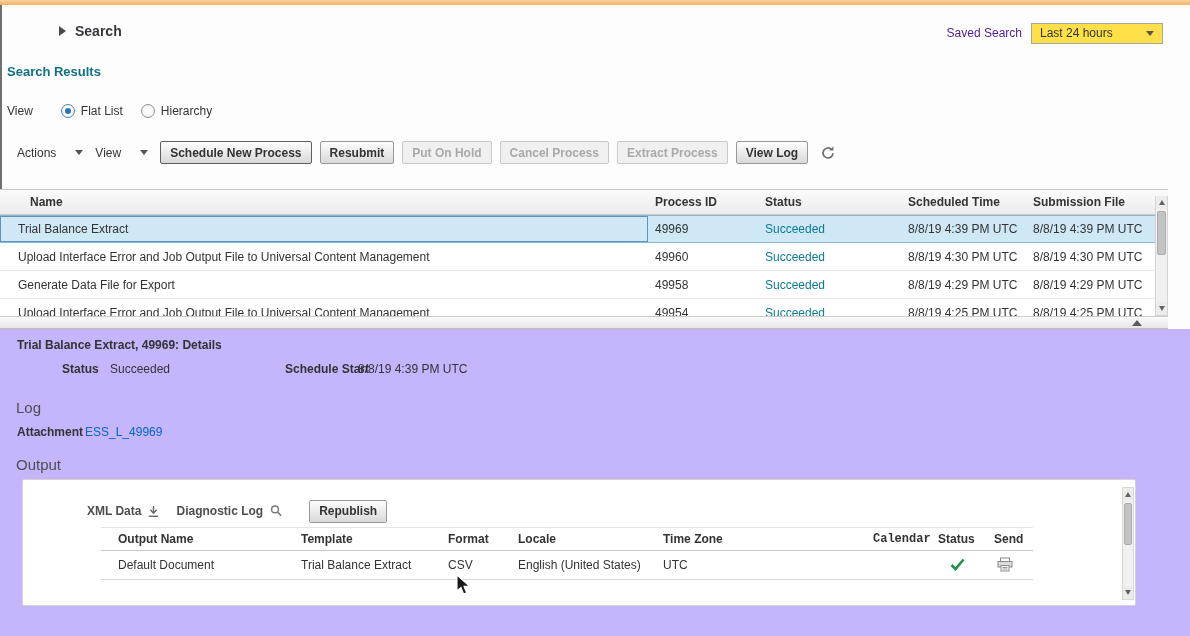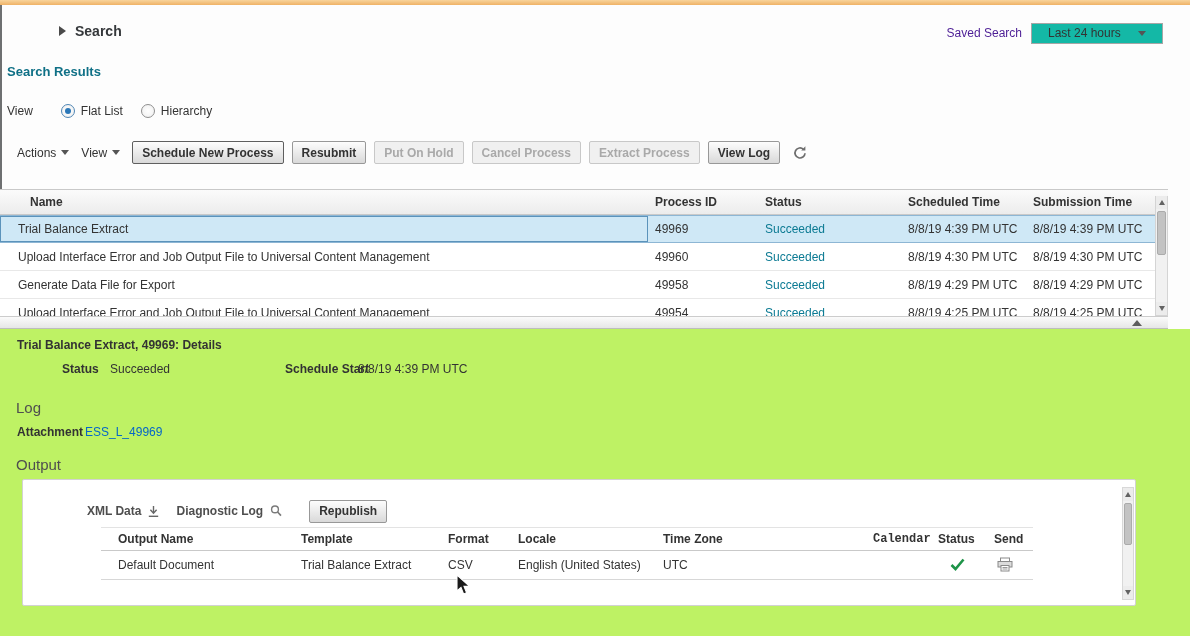--- a/index.html
+++ b/index.html
@@ -10,36 +10,36 @@
 
   .accent{position:absolute;top:0;left:0;width:1190px;height:5px;background:linear-gradient(#f8d49c,#efb266);}
   .left-edge{position:absolute;left:0;top:5px;width:2px;height:311px;background:#6e7071;}
 
   
   .search-hdr{position:absolute;left:23px;top:23px;display:flex;align-items:center;gap:9px;cursor:default;padding-left:36px;}
   .tri-right{width:0;height:0;border-top:5px solid transparent;border-bottom:5px solid transparent;border-left:7px solid #4a4a4a;}
   .search-title{font-size:14px;font-weight:bold;color:#35383b;}
   .saved{position:absolute;top:22px;right:27px;display:flex;align-items:center;gap:9px;height:22px;}
   .saved-label{color:#4c1d95;}
-  .select{width:132px;height:21px;border:1px solid #a6a6a6;background:#14b8a6;display:flex;align-items:center;justify-content:space-between;padding:0 16px;}
+  .select{width:132px;height:21px;border:1px solid #a6a6a6;background:#fde047;display:flex;align-items:center;justify-content:space-between;padding:0 8px;}
   .caret-down{width:0;height:0;border-left:4px solid transparent;border-right:4px solid transparent;border-top:5px solid #555;display:inline-block;}
 
   .results-title{position:absolute;left:7px;top:64px;font-size:13px;font-weight:bold;color:#0f7086;}
 
   
   .view-row{position:absolute;left:7px;top:103px;display:flex;align-items:center;height:16px;}
   .view-label{margin-right:28px;}
   .radio{width:14px;height:14px;border-radius:50%;border:1px solid #8f8f8f;background:radial-gradient(#ffffff,#eeeeee);display:inline-block;position:relative;}
   .radio.sel{border-color:#4f86b5;}
   .radio.sel::after{content:"";position:absolute;left:3px;top:3px;width:6px;height:6px;border-radius:50%;background:#2a77b8;}
   .radio-lbl{margin:0 18px 0 6px;}
 
   
   .toolbar{position:absolute;left:17px;top:141px;display:flex;align-items:center;gap:8px;height:23px;}
-  .menu{display:flex;align-items:center;gap:5px;padding-right:4px;cursor:default;text-align:center;}
+  .menu{display:flex;align-items:center;gap:19px;padding-right:4px;cursor:default;text-align:center;}
   .btn{height:23px;display:flex;align-items:center;padding:0 9px;border:1px solid #989898;border-radius:2px;
        background:linear-gradient(#fdfdfd,#d9d9d9);font-weight:bold;font-size:12px;color:#333;font-family:inherit;}
   .btn.primary{border-color:#5f5f5f;}
   .btn.disabled{border-color:#c8c8c8;background:#f0f0f0;color:#a9a9a9;}
   .refresh{margin-left:4px;display:flex;align-items:center;}
 
   
   .grid{position:absolute;left:0;top:170px;width:1168px;height:146px;background:#fff;margin-top:19px;}
   .grid-hdr{display:flex;height:26px;background:linear-gradient(#fbfbfb,#ececec);border-top:1px solid #c9c9c9;border-bottom:1px solid #c9c9c9;font-weight:bold;align-items:center;}
   .gc{display:flex;align-items:center;height:100%;overflow:hidden;white-space:nowrap;}
@@ -61,21 +61,21 @@
   .sb-btn.down{bottom:0;}
   .tri-up-sm{width:0;height:0;border-left:3.5px solid transparent;border-right:3.5px solid transparent;border-bottom:5px solid #636363;}
   .tri-down-sm{width:0;height:0;border-left:3.5px solid transparent;border-right:3.5px solid transparent;border-top:5px solid #636363;}
   .sb-thumb{position:absolute;left:1px;width:9px;background:#c3c3c3;border:1px solid #ababab;border-radius:2px;}
 
   
   .splitter{position:absolute;left:0;top:316px;width:1168px;height:13px;background:linear-gradient(#fbfbfb,#e6e6e6);border-top:1px solid #cccccc;border-bottom:1px solid #bdbdbd;}
   .split-handle{position:absolute;right:26px;top:3px;width:0;height:0;border-left:5px solid transparent;border-right:5px solid transparent;border-bottom:6px solid #5d5d5d;}
 
   
-  .details-panel{position:absolute;left:0;top:329px;width:1190px;height:307px;background:#bef264;}
+  .details-panel{position:absolute;left:0;top:329px;width:1190px;height:307px;background:#c4b5fd;}
   .details-title{position:absolute;left:17px;top:9px;font-weight:bold;color:#333;}
   .lbl{font-weight:bold;color:#333;}
   .pos-status-lbl{left:62px;top:33px;}
   .pos-status-val{left:110px;top:33px;}
   .pos-ss-lbl{left:285px;top:33px;}
   .pos-ss-val{left:358px;top:33px;}
   .section-title{font-size:15px;color:#4f4f4f;}
   .pos-log-title{left:16px;top:70px;}
   .pos-att-lbl{left:17px;top:96px;}
   .pos-att-val{left:85px;top:96px;}
@@ -153,21 +153,21 @@
       </svg>
     </span>
   </div>
 
   <div class="grid">
     <div class="grid-hdr">
       <div class="gc gc-name">Name</div>
       <div class="gc gc-pid">Process ID</div>
       <div class="gc gc-status">Status</div>
       <div class="gc gc-sched">Scheduled Time</div>
-      <div class="gc gc-sub">Submission Time</div>
+      <div class="gc gc-sub">Submission File</div>
     </div>
 
     <div class="grid-row selected">
       <div class="gc gc-name">Trial Balance Extract</div>
       <div class="gc gc-pid">49969</div>
       <div class="gc gc-status status-text">Succeeded</div>
       <div class="gc gc-sched">8/8/19 4:39 PM UTC</div>
       <div class="gc gc-sub">8/8/19 4:39 PM UTC</div>
     </div>
     <div class="grid-row">

